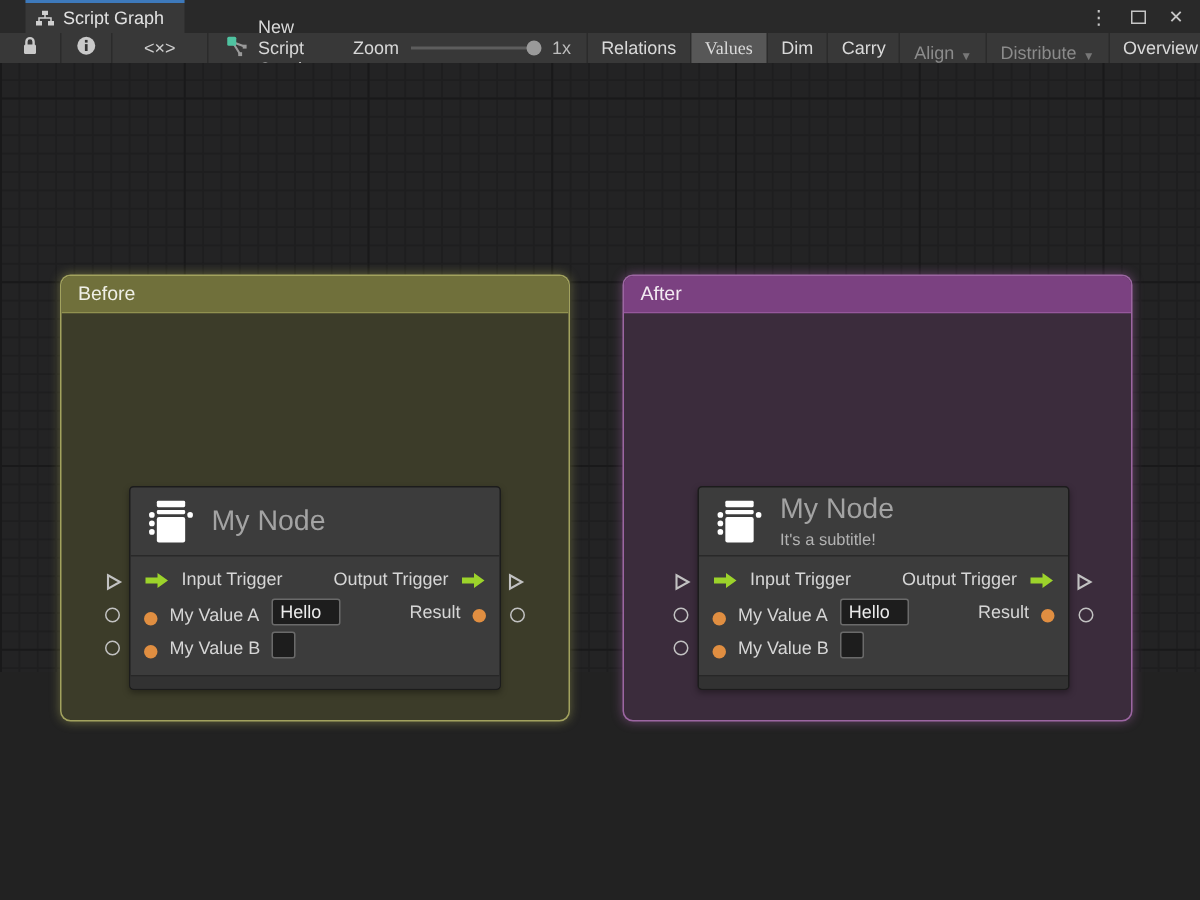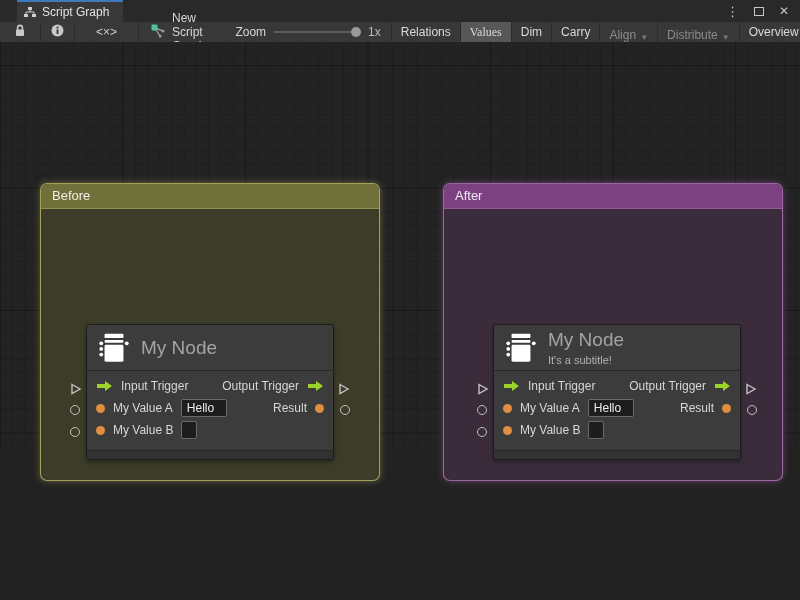--- a/index.html
+++ b/index.html
@@ -41,36 +41,36 @@
       linear-gradient(to bottom, #1e1e1f 1px, transparent 1px);
     background-size: 122.5px 100%, 100% 122.5px, 12.25px 100%, 100% 12.25px;
     background-position: 0 0, 0 23px, 0 0, 0 23px;
   }
 
   
   .group { position:absolute; width:340px; height:298px; border-radius:7px; border:1px solid; }
   .group-header { height:25px; line-height:24px; padding:0 11px; font-size:13px; color:#efefe6; border-radius:6px 6px 0 0; }
   .group-before { left:40px; top:141px; background:#3c3c29; border-color:rgba(196,196,112,.75); box-shadow:0 0 7px rgba(185,185,95,.45); }
   .group-before .group-header { background:#70703b; border-bottom:1px solid rgba(196,196,112,.4); }
-  .group-after { left:415px; top:141px; background:#3b2c3c; border-color:rgba(190,122,196,.75); box-shadow:0 0 7px rgba(175,105,180,.45);margin-left:28px; }
+  .group-after { left:415px; top:141px; background:#3b2c3c; border-color:rgba(190,122,196,.75); box-shadow:0 0 7px rgba(175,105,180,.45); }
   .group-after .group-header { background:#7b4181; border-bottom:1px solid rgba(190,122,196,.4); color:#f2eaf2; }
 
   
   .node { position:absolute; width:248px; background:#3c3c3c; border:1px solid #1c1c1c; border-radius:3px; box-shadow:0 2px 4px rgba(0,0,0,.35); }
   .node-before { left:45px; top:140px; }
   .node-after  { left:49px; top:140px; }
   .node-header { height:46px; display:flex; align-items:center; padding:0 10px; border-bottom:1px solid #292929; }
   .node-icon { margin-right:10px; }
   .node-icon svg { display:block; }
   .node-titles { display:flex; flex-direction:column; justify-content:center; }
   .node-title { font-size:19px; color:#a3a3a3; }
   .node-subtitle { font-size:11px; color:#b3b3b3; margin-top:3px; }
   .node-body { padding:4px 0 5px; }
   .port-row { height:22px; display:flex; align-items:center; padding:0 9px; font-size:12px; color:#d6d6d6; }
-  .row-left, .row-right { display:flex; align-items:center; gap:8px; }
+  .row-left, .row-right { display:flex; align-items:flex-end; gap:8px; }
   .row-right { margin-left:auto; }
   .value-dot { width:9px; height:9px; border-radius:50%; background:#e08e41; flex:none; }
   .trigger-arrow svg { display:block; }
   .value-input { background:#1d1d1d; border:1px solid #6a6a6a; border-radius:2px; color:#ececec; font-size:12px; font-family:"Liberation Sans",sans-serif; height:18px; padding:0 5px; width:46px; outline:none; }
   .value-input.empty { width:16px; padding:0 2px; }
   .node-footer { height:9px; background:#323232; border-top:1px solid #272727; border-radius:0 0 2px 2px; margin-top:4px; }
 
   
   .ext-port { position:absolute; }
   .ext-left  { left:-17px; }

